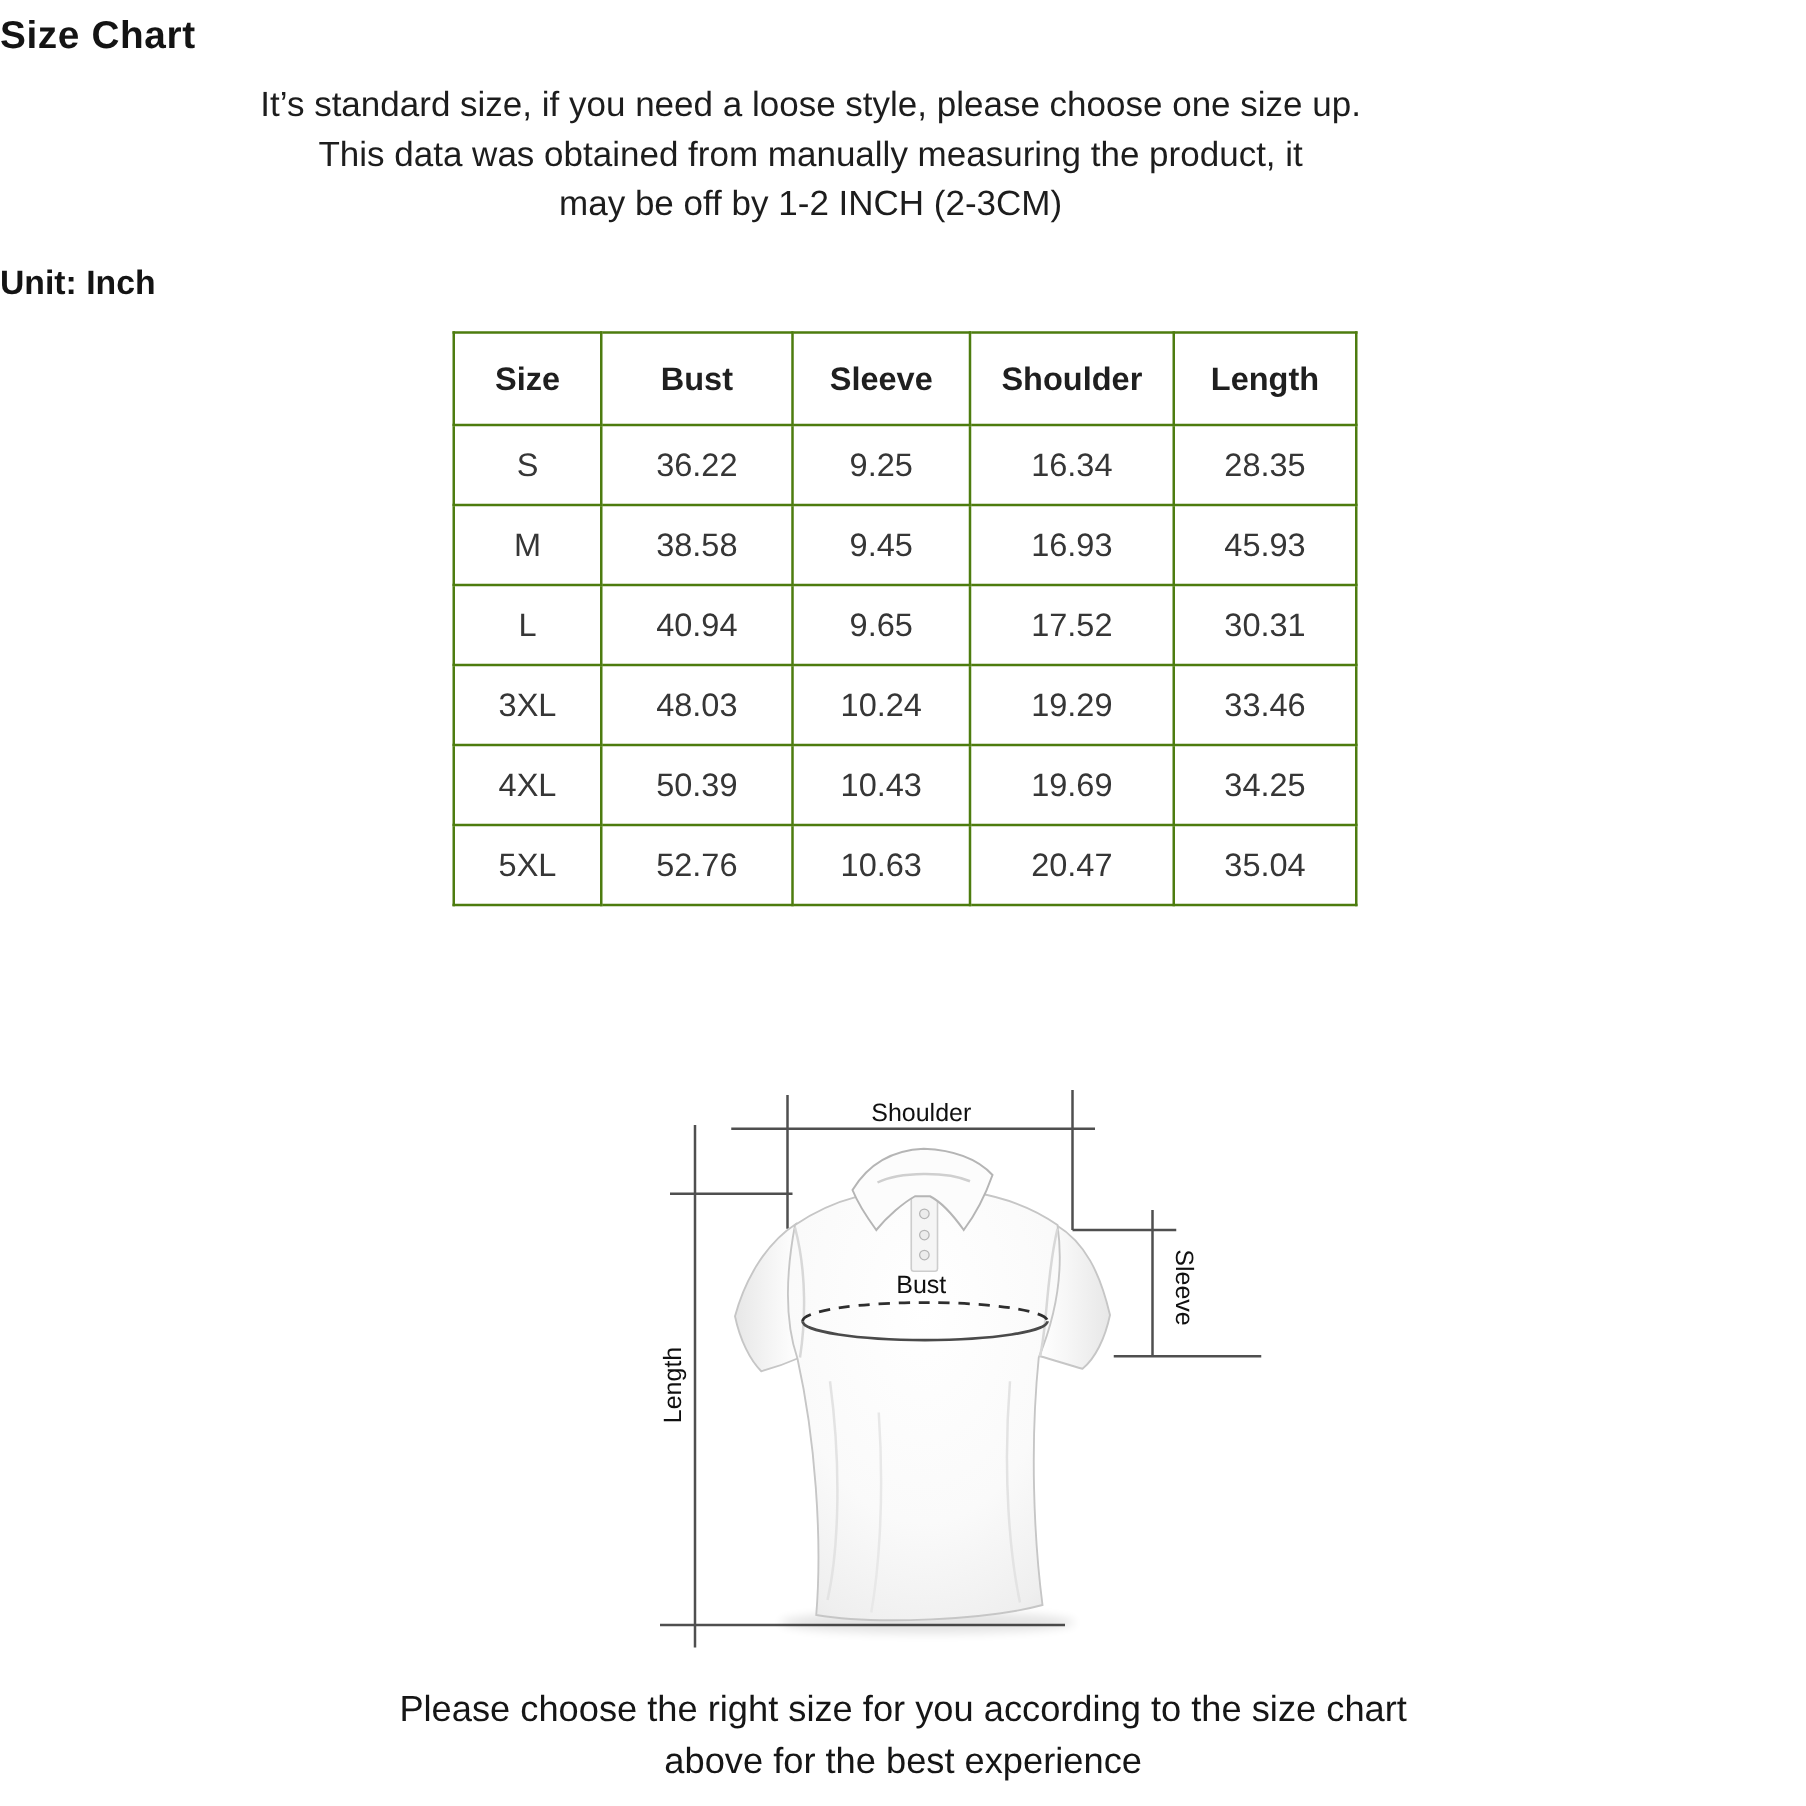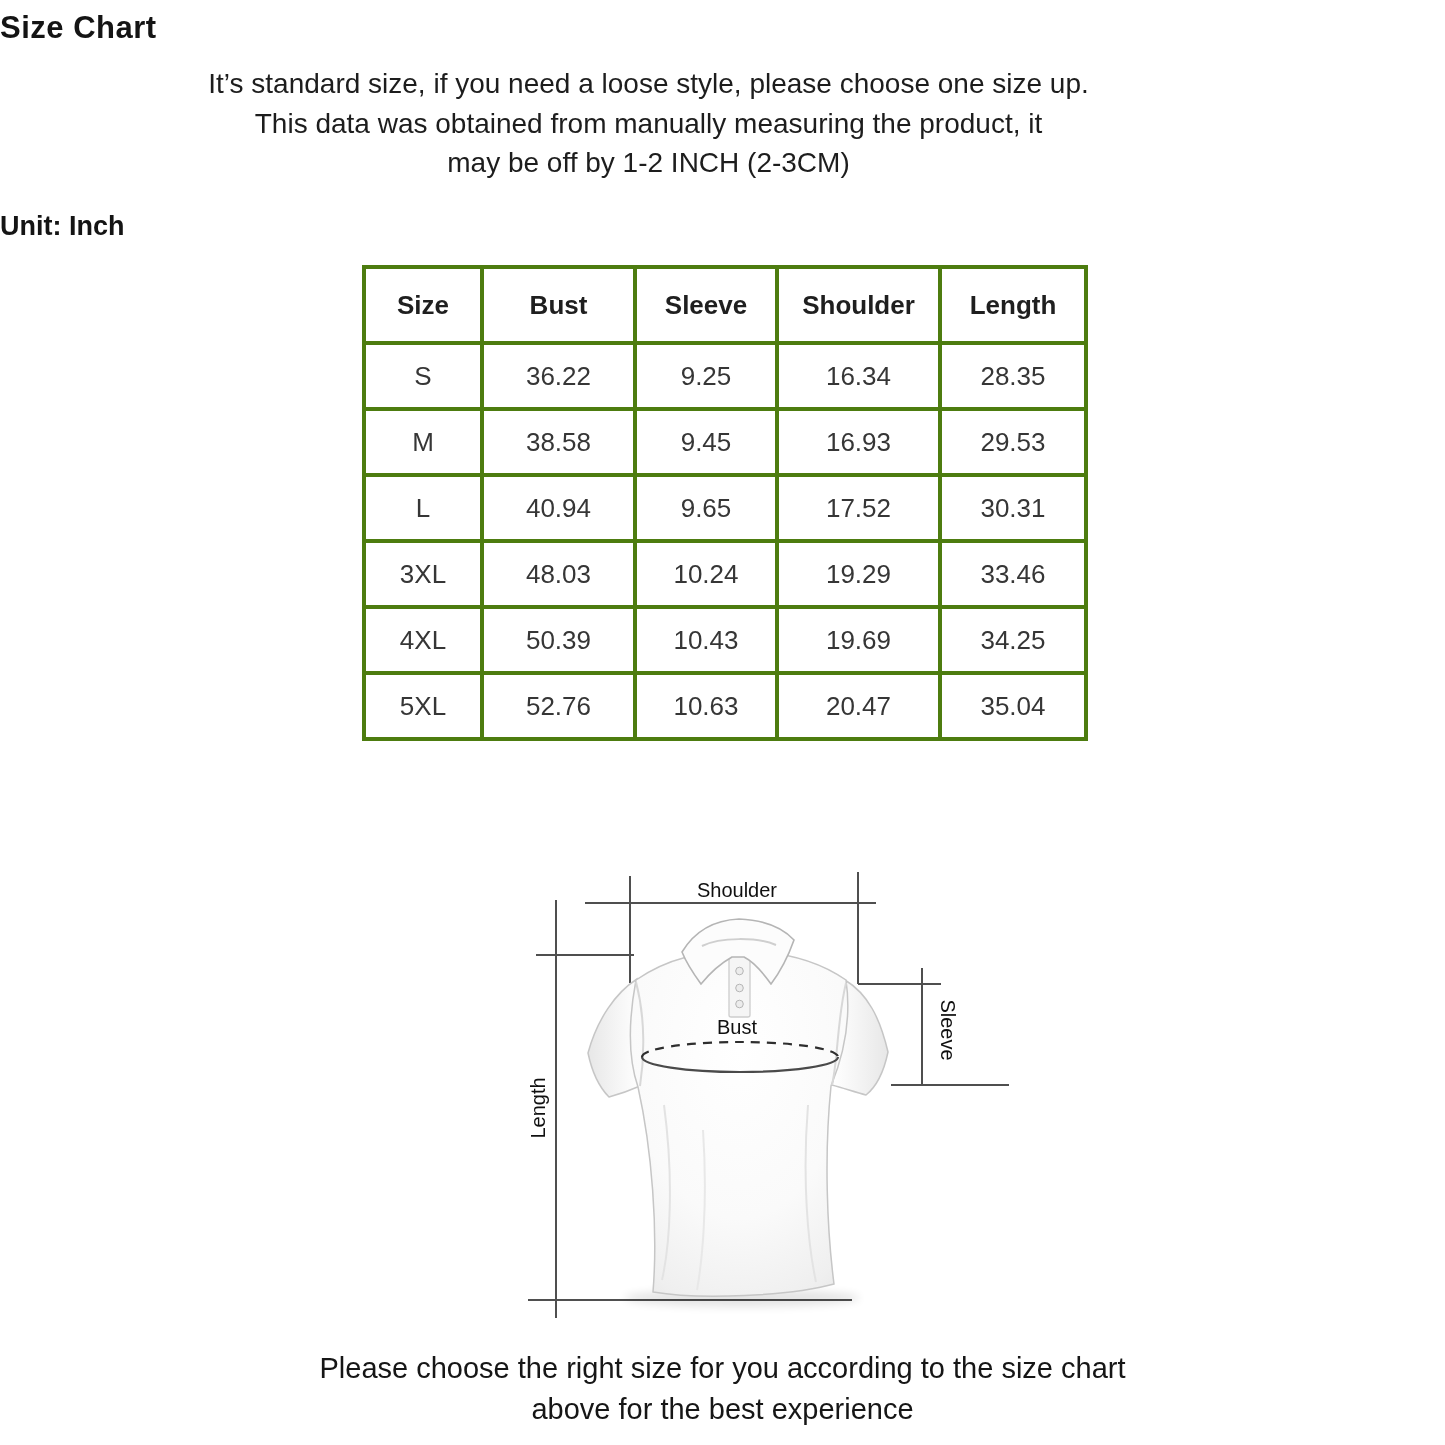--- a/index.html
+++ b/index.html
@@ -18,21 +18,21 @@
   }
   .unit{
     top:211px;left:0;width:1445px;text-align:left;
     font-size:27px;font-weight:bold;color:#141414;
   }
   table.size-table{
     position:absolute;left:362px;top:265px;width:722px;
     border-collapse:collapse;table-layout:fixed;background:#fff;
   }
   .size-table th,.size-table td{
-    border:4px solid #4d7c0f;text-align:center;vertical-align:middle;
+    border:2px solid #4d7c0f;text-align:center;vertical-align:middle;
     padding:0;
   }
   .size-table th{height:72px;font-size:26px;font-weight:bold;color:#1f1f1f;}
   .size-table td{height:62px;font-size:26px;font-weight:normal;color:#363636;}
   .size-table col.c1{width:118px}.size-table col.c2{width:153px}
   .size-table col.c3{width:142px}.size-table col.c4{width:163px}
   .size-table col.c5{width:146px}
   svg.diagram{position:absolute;left:500px;top:860px;width:520px;height:470px;}
   .dlabel{font-family:"Liberation Sans",sans-serif;font-size:20px;fill:#101010;}
   .footer{
@@ -78,21 +78,21 @@
           <td>36.22</td>
           <td>9.25</td>
           <td>16.34</td>
           <td>28.35</td>
         </tr>
         <tr>
           <td>M</td>
           <td>38.58</td>
           <td>9.45</td>
           <td>16.93</td>
-          <td>29.53</td>
+          <td>45.93</td>
         </tr>
         <tr>
           <td>L</td>
           <td>40.94</td>
           <td>9.65</td>
           <td>17.52</td>
           <td>30.31</td>
         </tr>
         <tr>
           <td>3XL</td>

